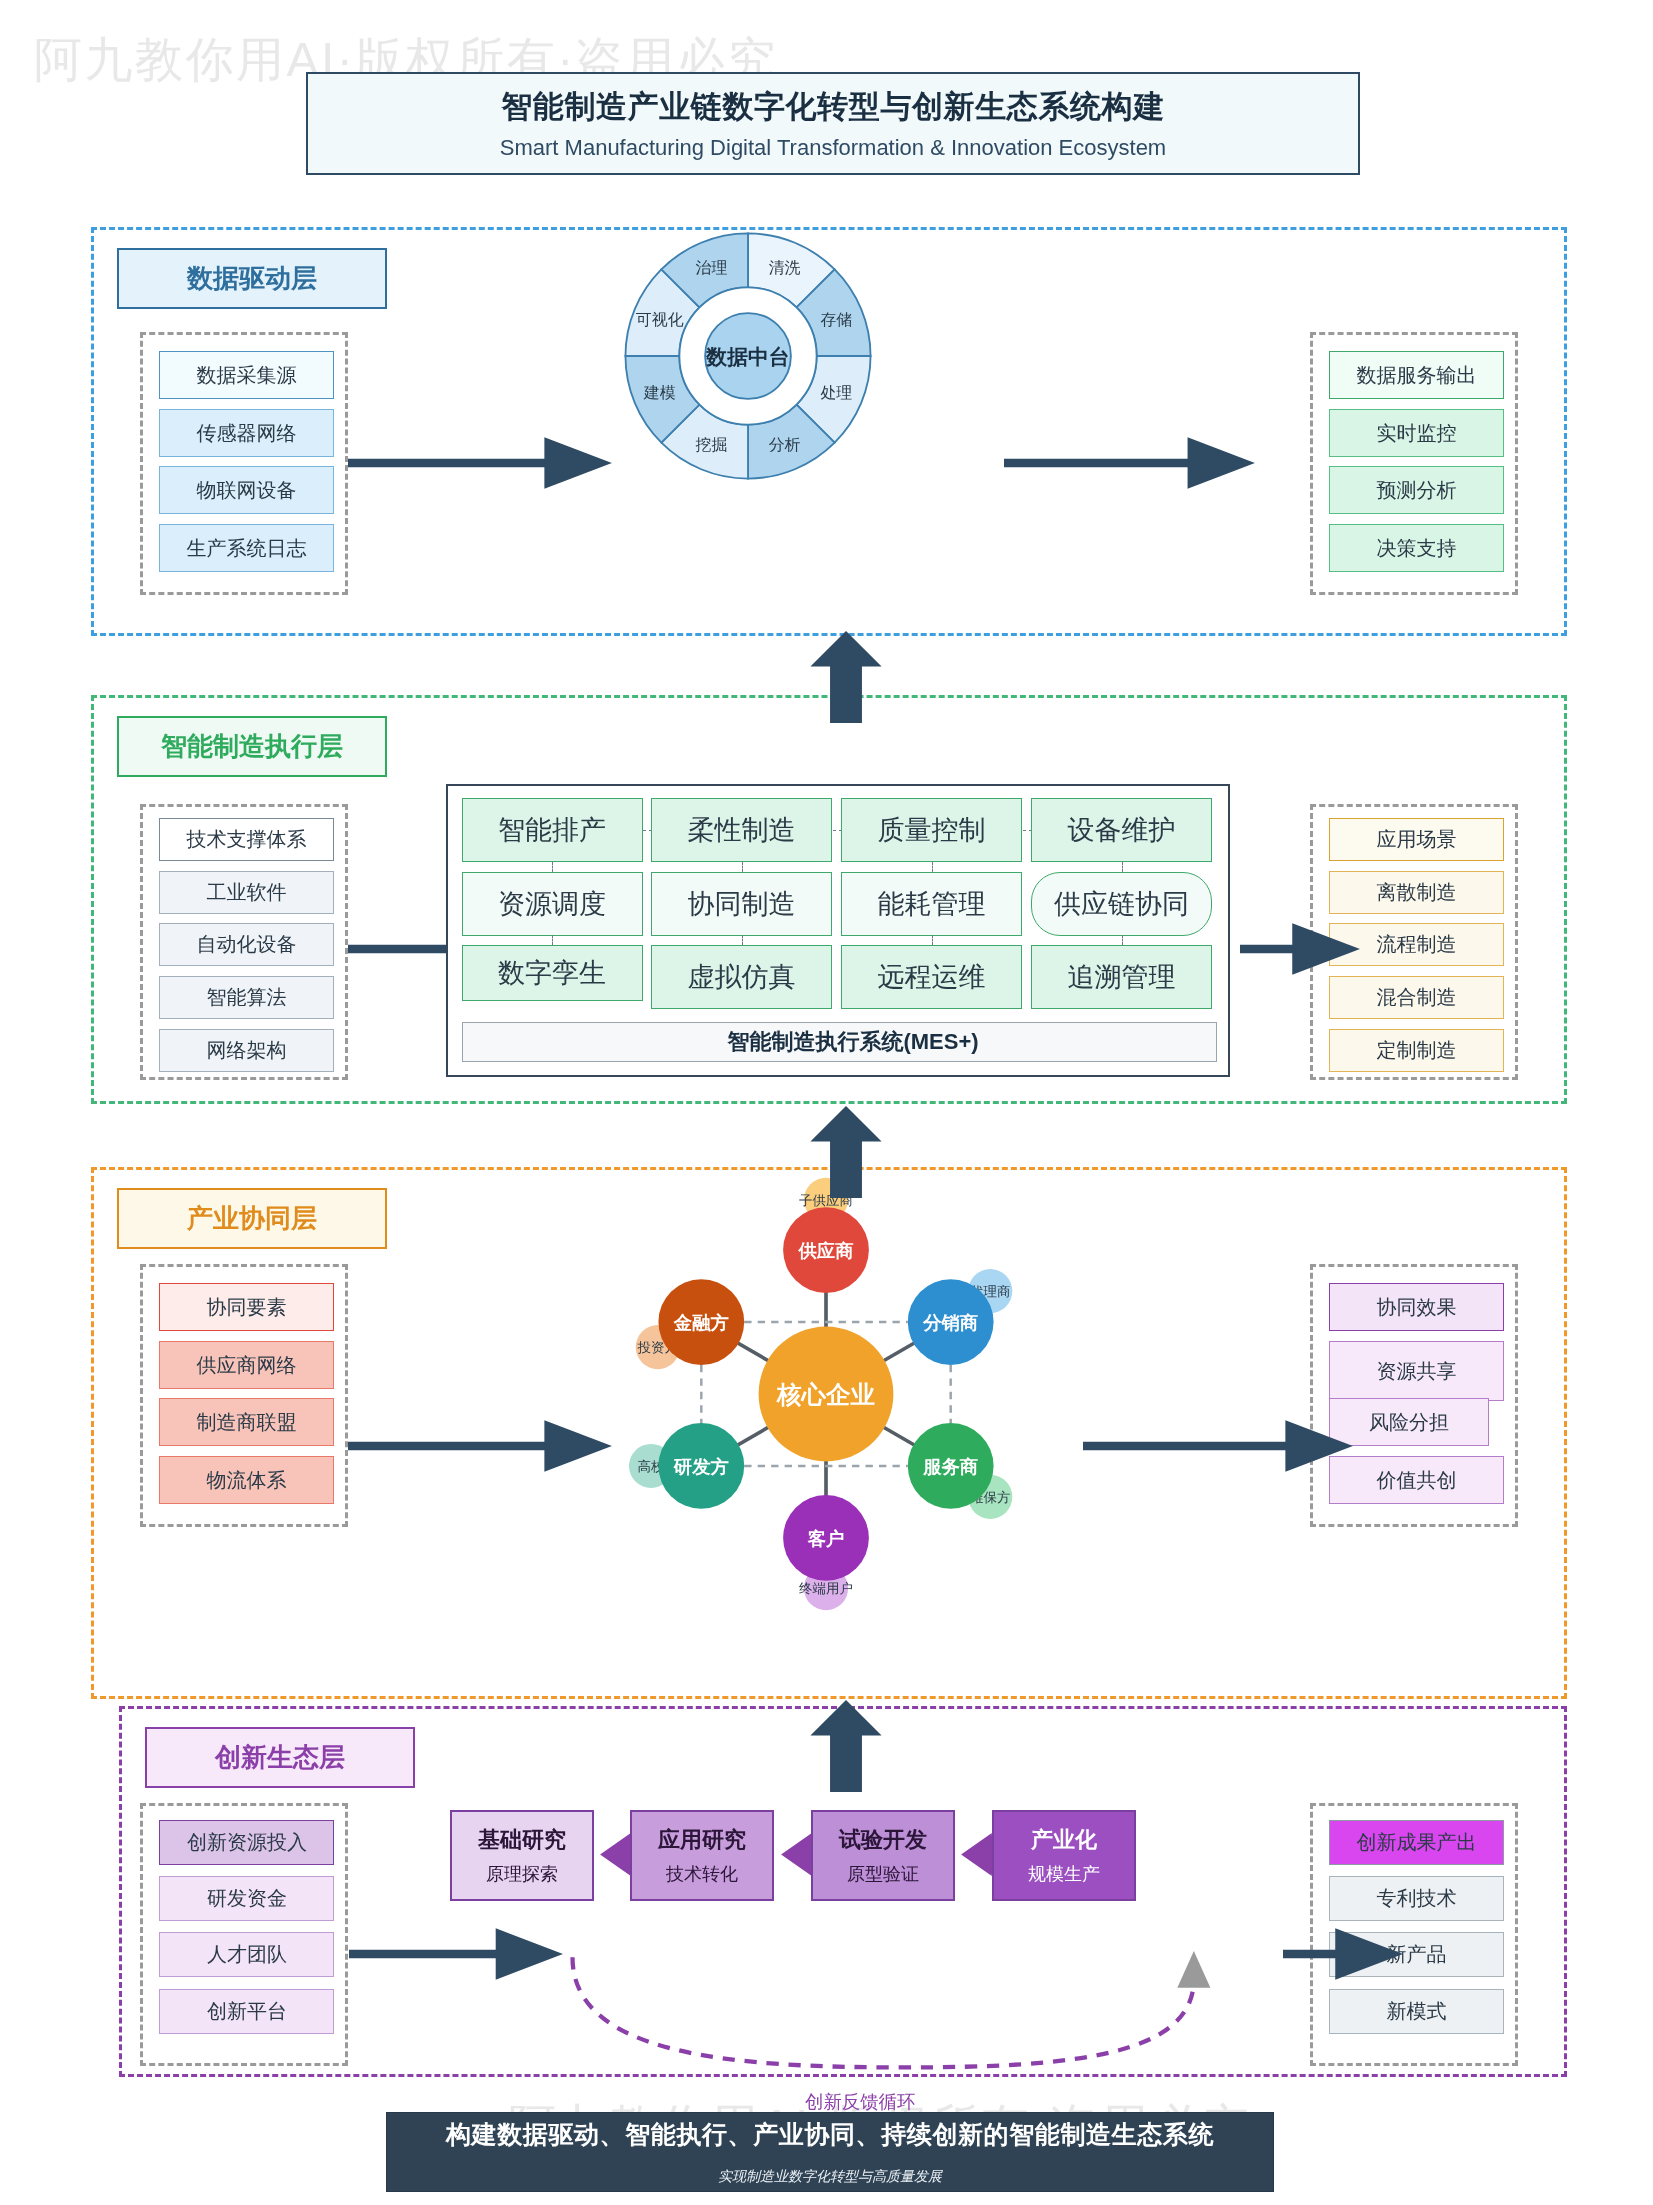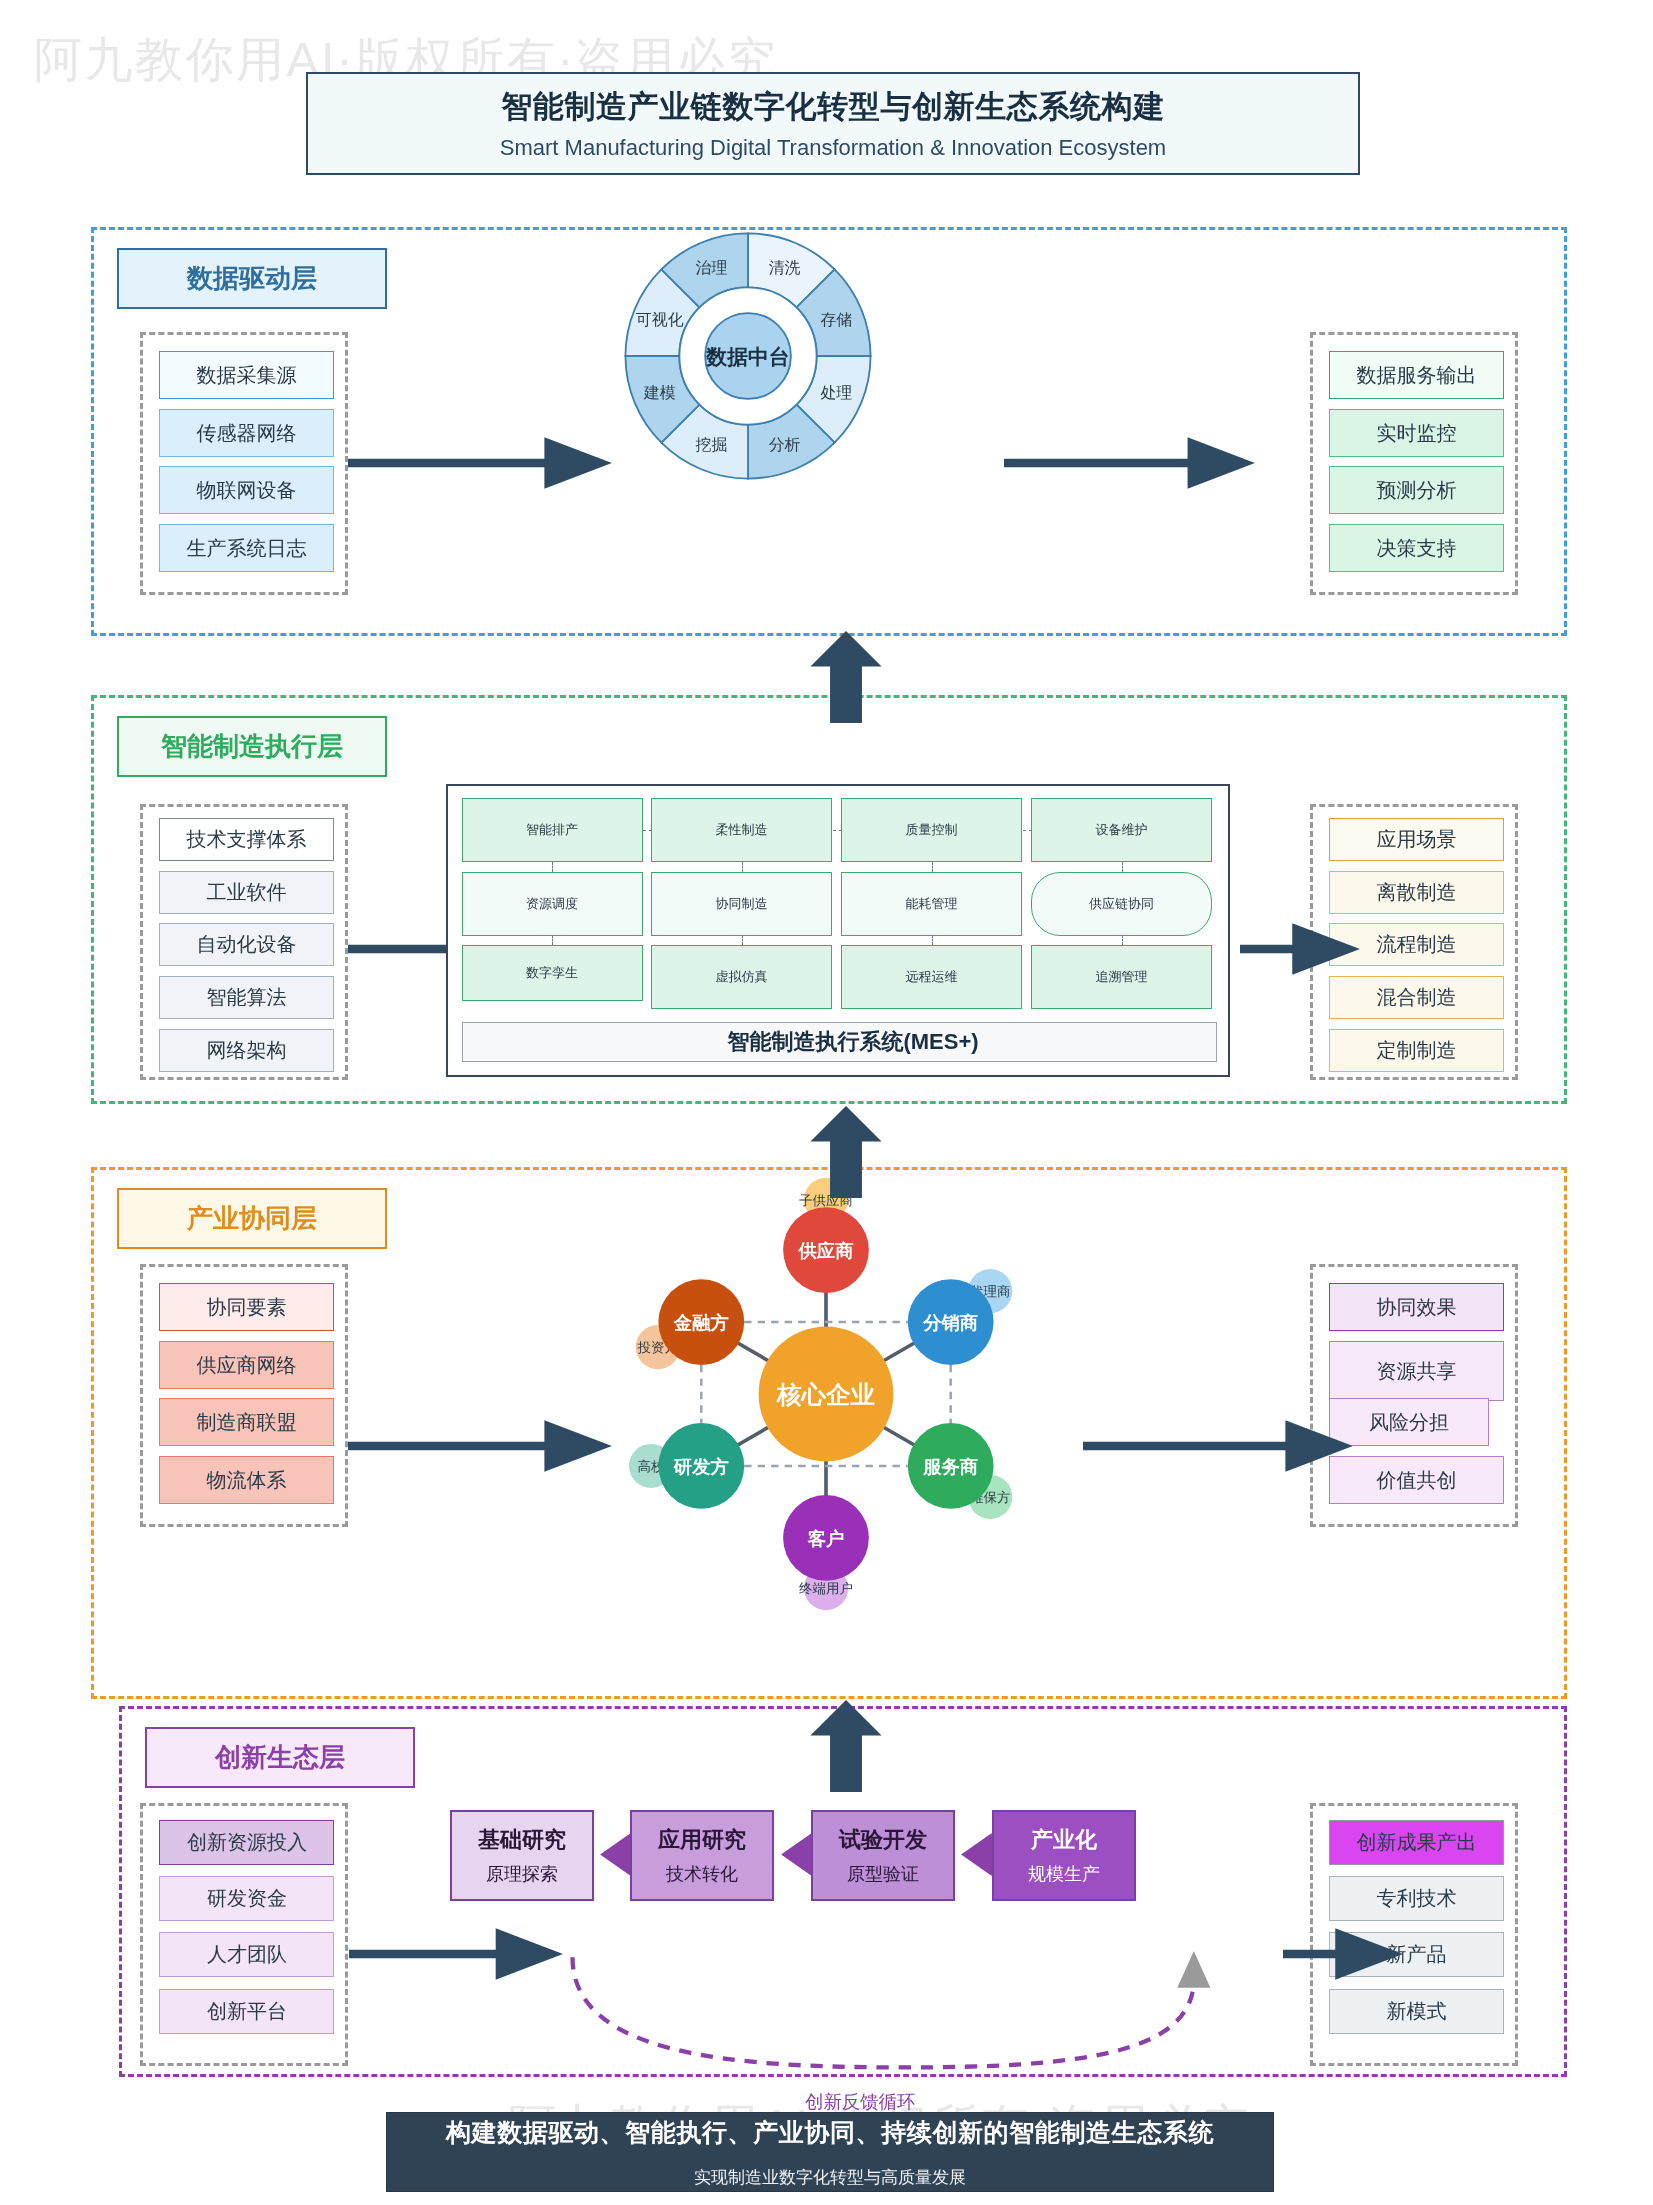--- a/index.html
+++ b/index.html
@@ -85,21 +85,21 @@
   .mes-box {
     position: absolute;
     border: 2.5px solid #37475a;
     background: #ffffff;
     z-index: 4;
   }
   .mes-cell {
     position: absolute;
     border: 1.8px solid #3fa96b;
     display: flex; align-items: center; justify-content: center;
-    font-size: 13px; color: #2b3a47;
+    font-size: 27px; color: #2b3a47;
   }
   .mes-bar {
     position: absolute;
     border: 1.8px solid #9aa4ad;
     background: #f6f8f9;
     display: flex; align-items: center; justify-content: center;
     font-size: 22px; font-weight: bold; color: #1b2f42;
   }
   .mes-link { position: absolute; background: transparent; border-top: 1.8px dashed #6f7b86; }
   .mes-vlink { position: absolute; border-left: 1.8px dashed #6f7b86; }
@@ -123,21 +123,21 @@
     position: absolute;
     left: 386px; top: 2112px;
     width: 888px; height: 80px;
     background: #2f4355;
     border: 1.8px solid #26384a;
     z-index: 5;
     display: flex; flex-direction: column;
     align-items: center; justify-content: center;
   }
   .footer-1 { font-size: 25px; font-weight: bold; color: #ffffff; letter-spacing: 0.6px; }
-  .footer-2 { font-size: 17px; color: #eef2f6; margin-top: 17px; }
+  .footer-2 { font-size: 14px; color: #eef2f6; margin-top: 17px; font-style: italic; }
 
   .lbl-feedback {
     position: absolute;
     font-size: 18.4px; color: #8b3fa8;
     z-index: 4;
   }
 </style>
 </head>
 <body>
 

